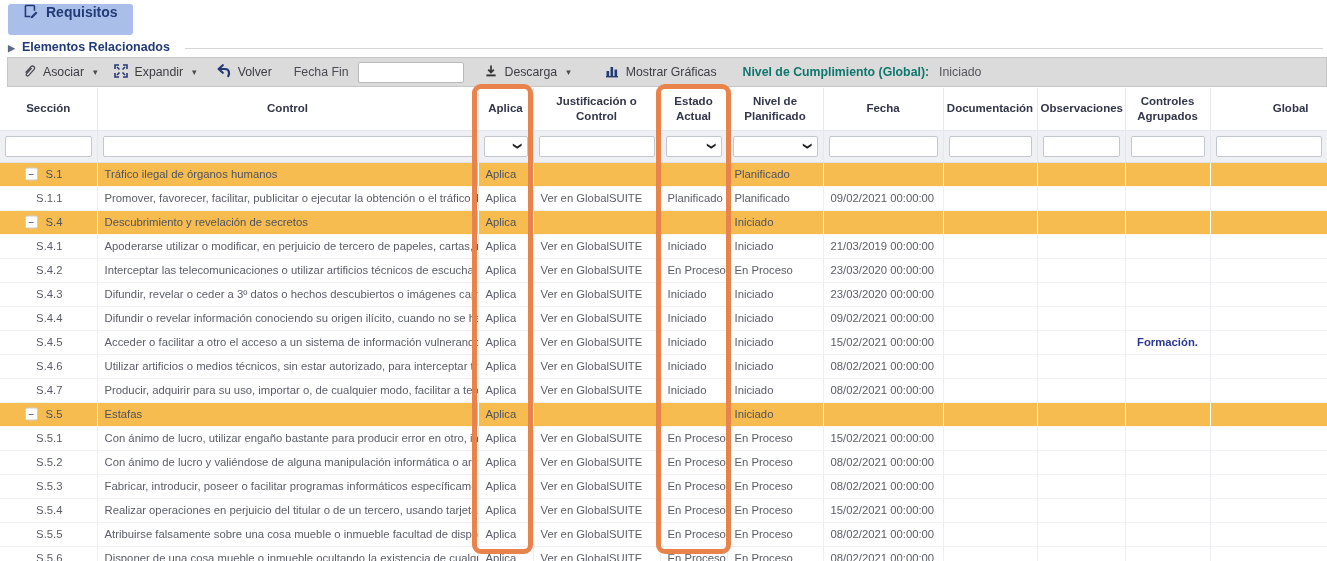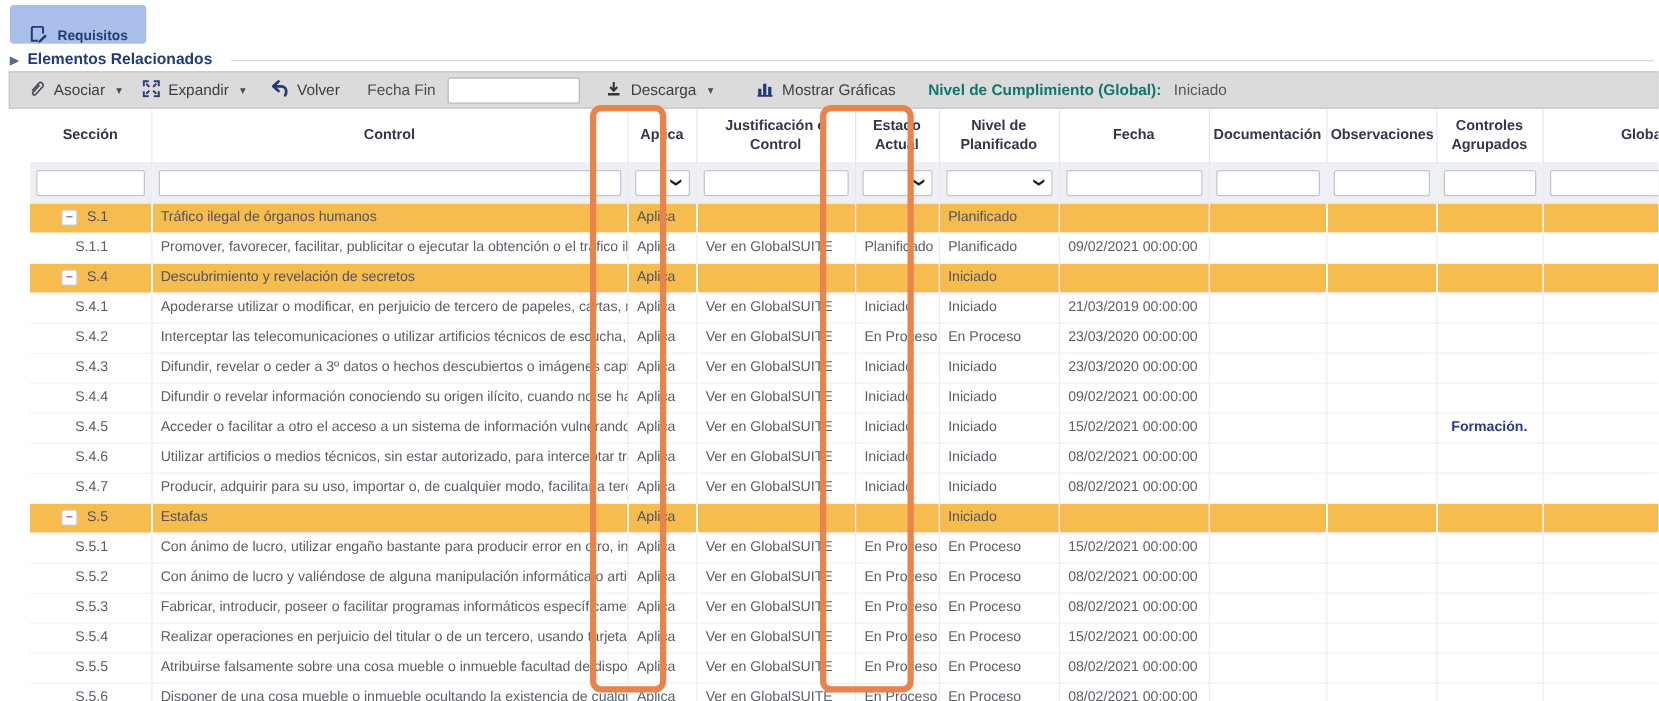--- a/index.html
+++ b/index.html
@@ -2,22 +2,22 @@
 <html><head>
 <meta charset="utf-8">
 <style>
   * { box-sizing: border-box; margin: 0; padding: 0; }
   html, body { width: 1327px; height: 561px; overflow: hidden; background: #fff; }
   body { font-family: "Liberation Sans", sans-serif; }
   .screen { position: relative; width: 1327px; height: 561px; overflow: hidden; background: #fff; }
 
   
   .tabbar { position: absolute; top: 4px; left: 8px; display: flex; gap: 10px; }
-  .tab { display: flex; align-items: flex-end; gap: 8px; height: 31px; padding: 0 15px;
-         border-radius: 3px; color: #223a75; font-weight: bold; font-size: 11px; cursor: pointer; }
+  .tab { display: flex; align-items: flex-start; gap: 8px; height: 31px; padding: 0 15px;
+         border-radius: 3px; color: #223a75; font-weight: bold; font-size: 14px; cursor: pointer; }
   .tab.active { background: #a9bfe9; }
   .tab svg { display: block; }
 
   
   .related { position: absolute; top: 40px; left: 8px; right: 0; display: flex; align-items: center;
              gap: 7px; color: #223a75; font-weight: bold; font-size: 12.5px; }
   .related .arrow { font-size: 9px; color: #5c6780; margin-top: 1px; }
   .related .rule { flex: 1; border-top: 1px solid #d6d6d6; margin: 2px 4px 0 8px; }
 
   
@@ -26,21 +26,21 @@
              color: #3c3d44; padding: 0 12px; }
   .tbtn { display: flex; align-items: center; gap: 7px; cursor: pointer; white-space: nowrap; }
   .caret { font-size: 9px; color: #4a4a50; margin-left: 2px; }
   .tb-label { white-space: nowrap; color: #4a4b52; }
   .tb-input { width: 106px; height: 21px; border: 1px solid #b9b9b9; border-radius: 2px; background: #fff;
               margin-left: 9px; font-size: 12px; padding: 0 4px; }
   .global-label { font-weight: bold; color: #0f766e; white-space: nowrap; }
   .global-value { color: #55565e; margin-left: 10px; }
 
   
-  .grid { position: absolute; top: 88px; left: 0; right: 0; bottom: 0; overflow: hidden; margin-left: 24px; }
+  .grid { position: absolute; top: 88px; left: 0; right: 0; bottom: 0; overflow: hidden; }
   table { border-collapse: collapse; table-layout: fixed; width: 1327px; }
   thead th { height: 42px; background: #fff; border-right: 1px solid #e4e7ed; border-bottom: 1px solid #e4e7ed;
              color: #32364a; font-weight: bold; font-size: 11.5px; text-align: center; vertical-align: middle;
              line-height: 1.3; padding: 0 3px; }
   thead th.th-right { text-align: right; padding-right: 18px; }
   tr.filters td { height: 32px; background: #eef0f4; border-right: 1px solid #e4e7ed;
                   border-bottom: 1px solid #dfe2e8; padding: 0 5px; vertical-align: middle; }
   .f-input { width: 100%; height: 21px; border: 1px solid #c3c7cf; border-radius: 2px; background: #fff;
              font-size: 11px; padding: 0 4px; }
   .f-select { width: 100%; height: 21px; border: 1px solid #c3c7cf; border-radius: 2px; background: #fff;

